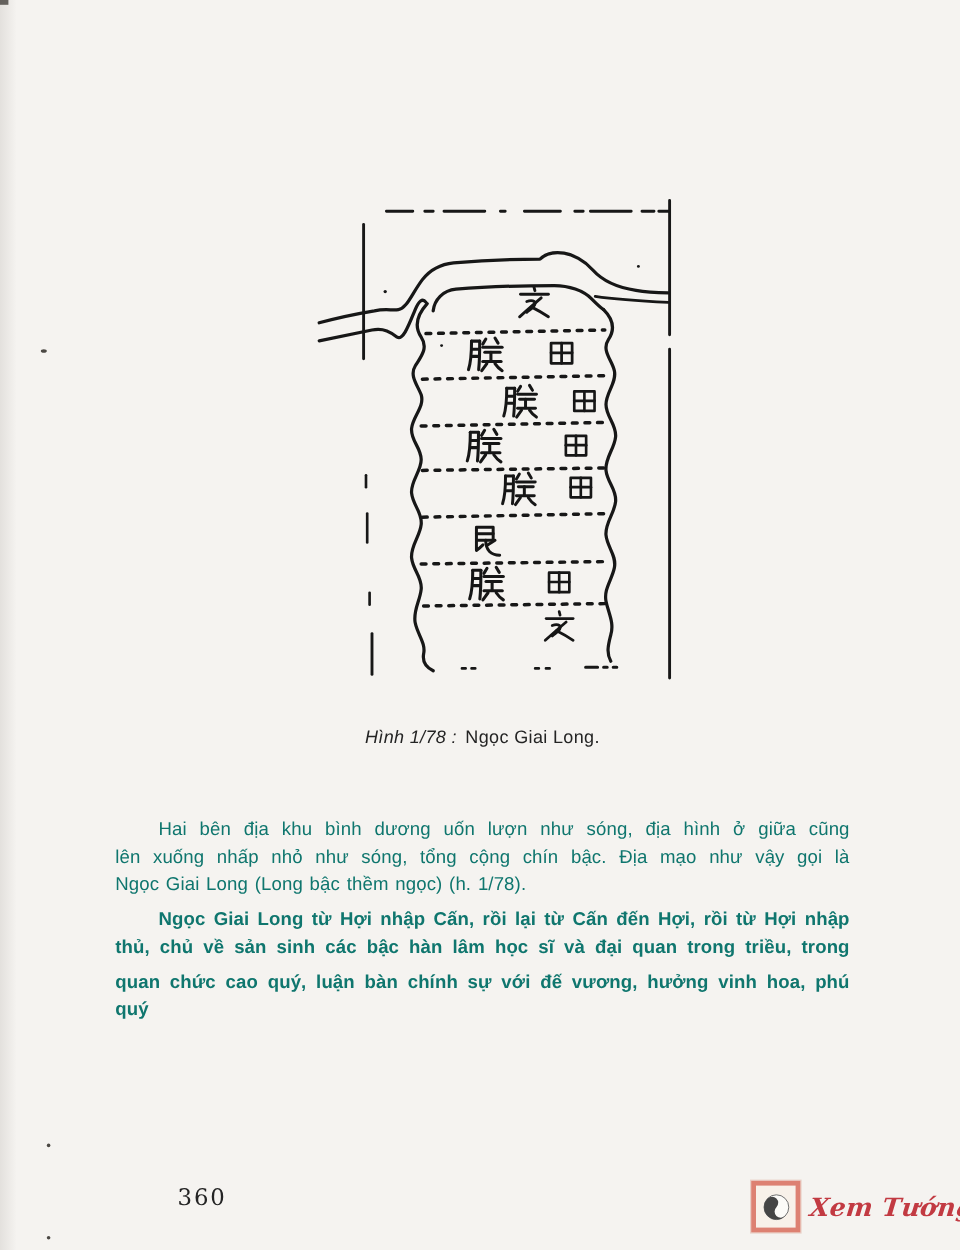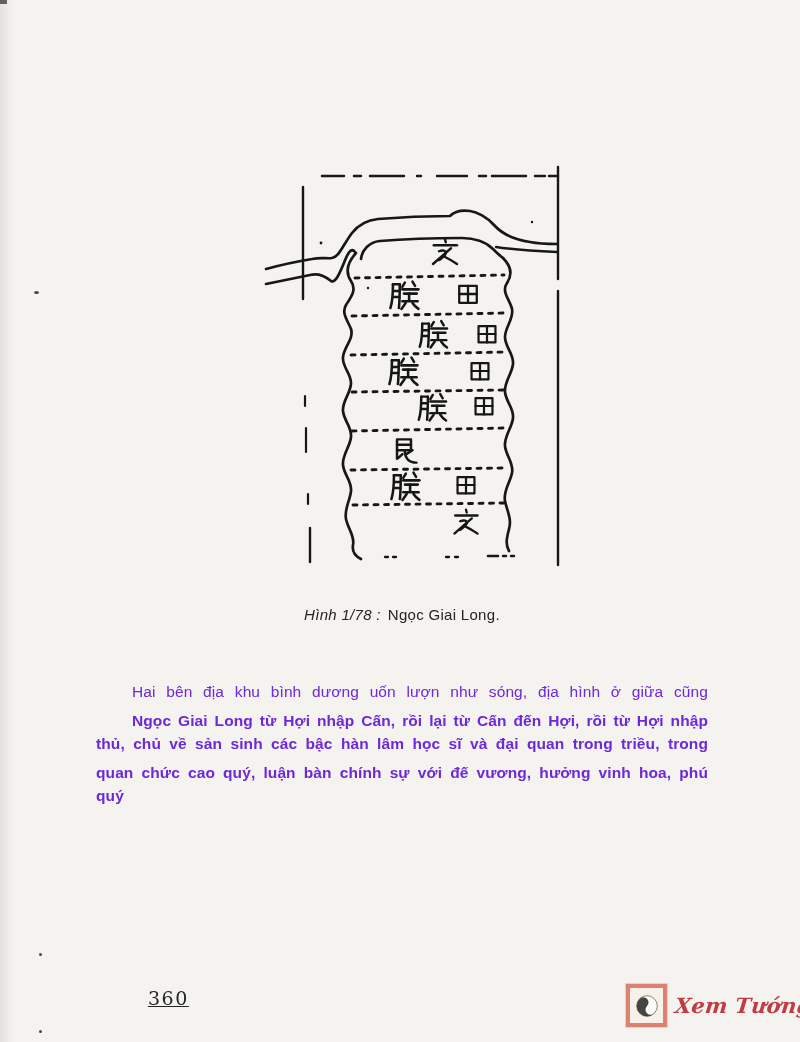--- a/index.html
+++ b/index.html
@@ -15,30 +15,30 @@
   
   #diagram-svg{position:absolute;left:255px;top:158px;width:350px;height:445px;}
 
   
   .caption{position:absolute;left:94px;top:606px;width:616px;text-align:center;
     font-size:15px;color:#242424;letter-spacing:.3px;}
   .cap-label{font-style:italic;margin-right:7px;}
 
   
   #text-block{position:absolute;left:96px;top:680px;width:612px;
-    font-size:15.5px;color:#6d28d9;letter-spacing:.1px;word-spacing:1.2px;}
+    font-size:15.5px;color:#0f766e;letter-spacing:.1px;word-spacing:1.2px;}
   .tl{height:23px;line-height:23px;}
   .jl{text-align:justify;overflow:hidden;}
   .jl::after{content:"";display:inline-block;width:100%;}
   .ind{text-indent:36px;}
   .para + .para{margin-top:6px;font-weight:bold;}
 
   
   .page-number{position:absolute;left:148px;top:987px;
-    font-family:"DejaVu Serif",serif;font-size:19px;color:#242424;letter-spacing:1.5px;text-decoration:underline;}
+    font-family:"DejaVu Serif",serif;font-size:19px;color:#242424;letter-spacing:1.5px;}
   .watermark{position:absolute;left:626px;top:984px;display:flex;align-items:center;gap:8px;}
   .wm-icon{width:33px;height:35px;border:4px solid #dd8172;background:#f8f1e9;
     display:flex;align-items:center;justify-content:center;
     box-shadow:0 0 0 1px rgba(205,125,105,.3);}
   .wm-text{font-family:"DejaVu Serif",serif;font-style:italic;font-weight:bold;
     font-size:21px;color:#c23a42;letter-spacing:.3px;transform:skewX(-6deg);white-space:nowrap;}
 
   .speck{position:absolute;background:#4b4843;border-radius:50%;}
 </style>
 </head>
@@ -149,20 +149,22 @@
     </g>
 </svg>
 
 <div class="caption">
   <span class="cap-label">Hình 1/78 :</span><span class="cap-title">Ngọc Giai Long.</span>
 </div>
 
 <div id="text-block">
     <div class="para">
       <div class="tl jl ind">Hai bên địa khu bình dương uốn lượn như sóng, địa hình ở giữa cũng</div>
+      <div class="tl jl">lên xuống nhấp nhỏ như sóng, tổng cộng chín bậc. Địa mạo như vậy gọi là</div>
+      <div class="tl">Ngọc Giai Long (Long bậc thềm ngọc) (h. 1/78).</div>
     </div>
     <div class="para">
       <div class="tl jl ind">Ngọc Giai Long từ Hợi nhập Cấn, rồi lại từ Cấn đến Hợi, rồi từ Hợi nhập</div>
       <div class="tl jl">thủ, chủ về sản sinh các bậc hàn lâm học sĩ và đại quan trong triều, trong</div>
     </div>
     <div class="para">
       <div class="tl jl">quan chức cao quý, luận bàn chính sự với đế vương, hưởng vinh hoa, phú</div>
       <div class="tl">quý</div>
     </div>
   </div>

